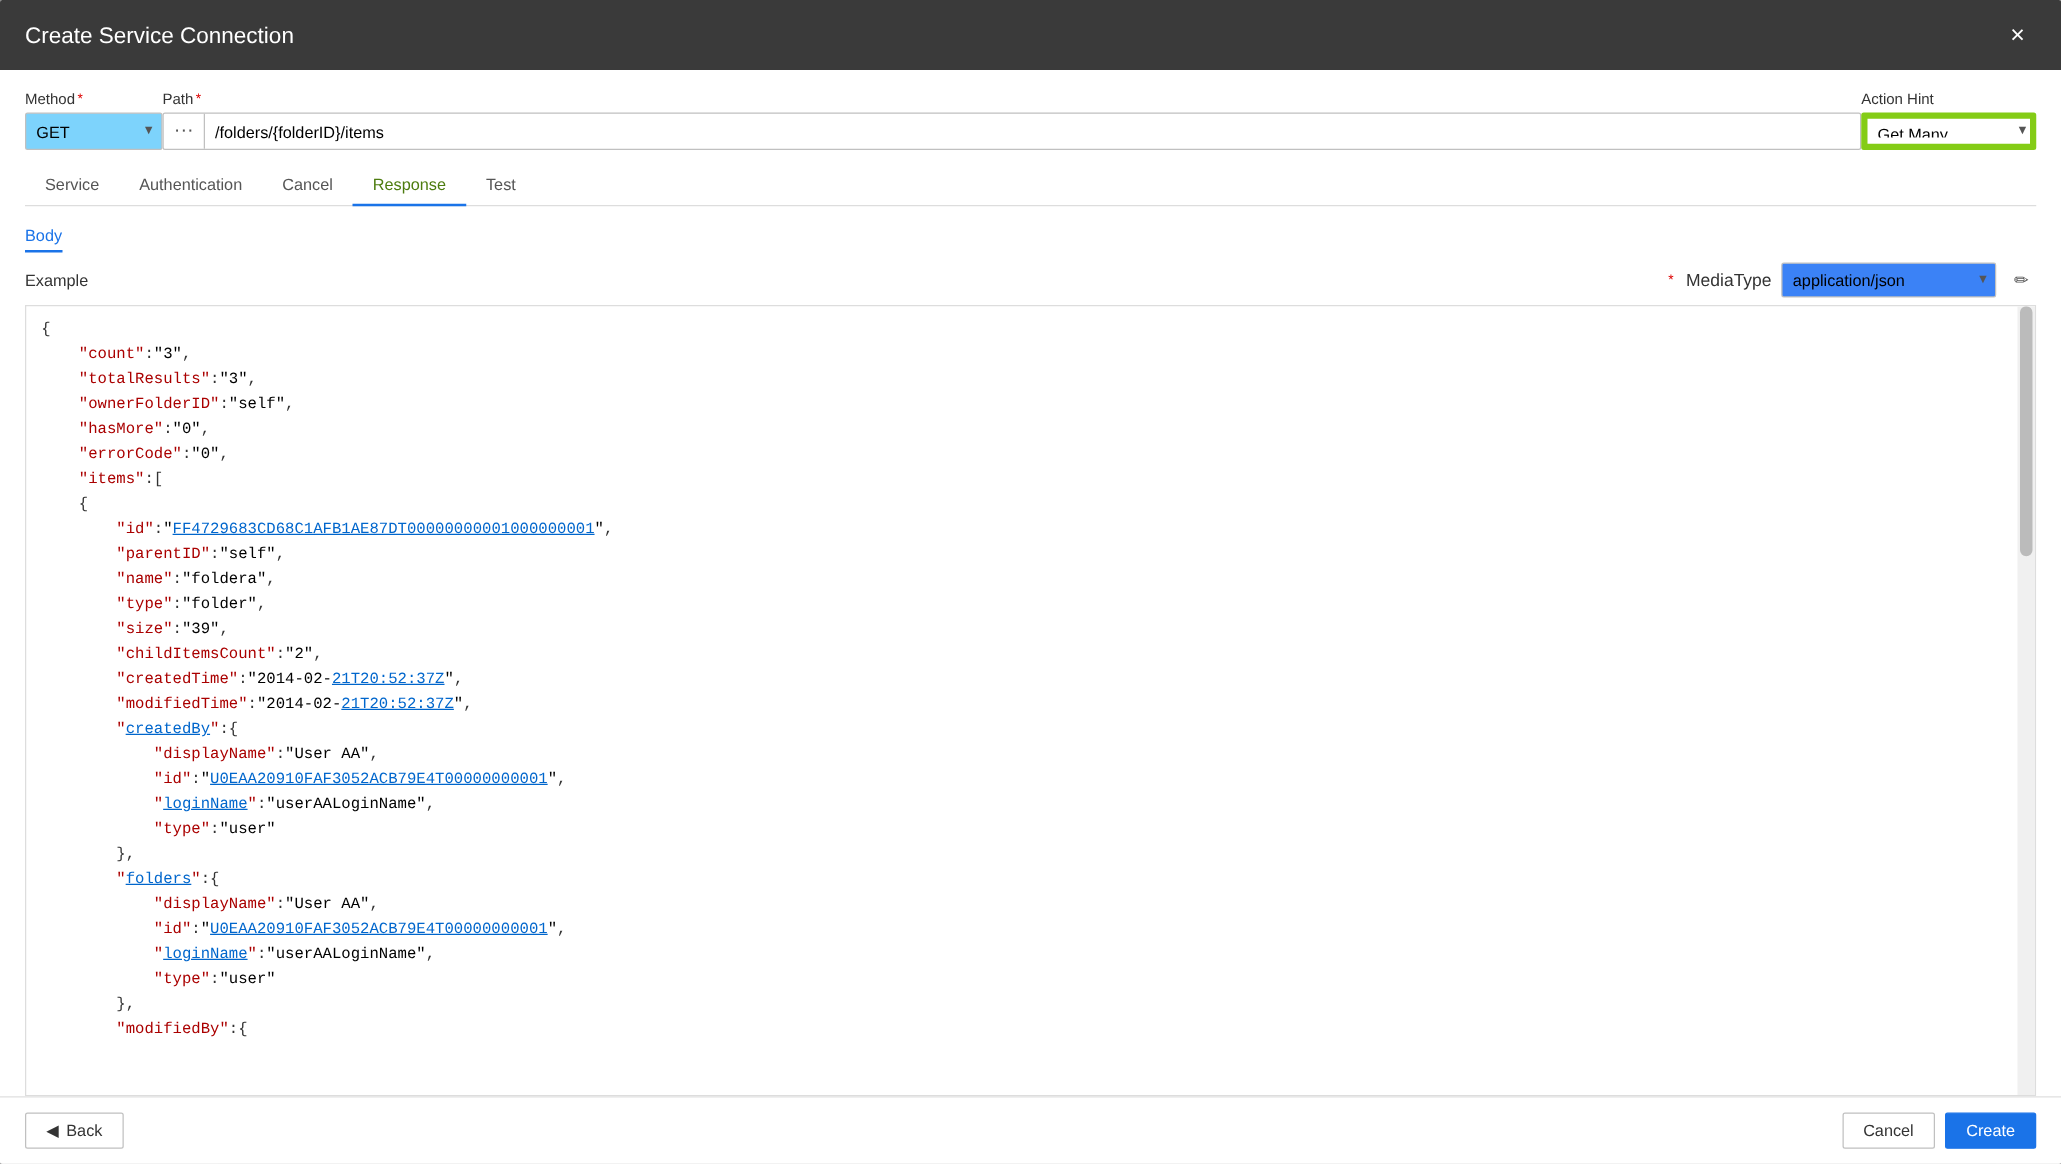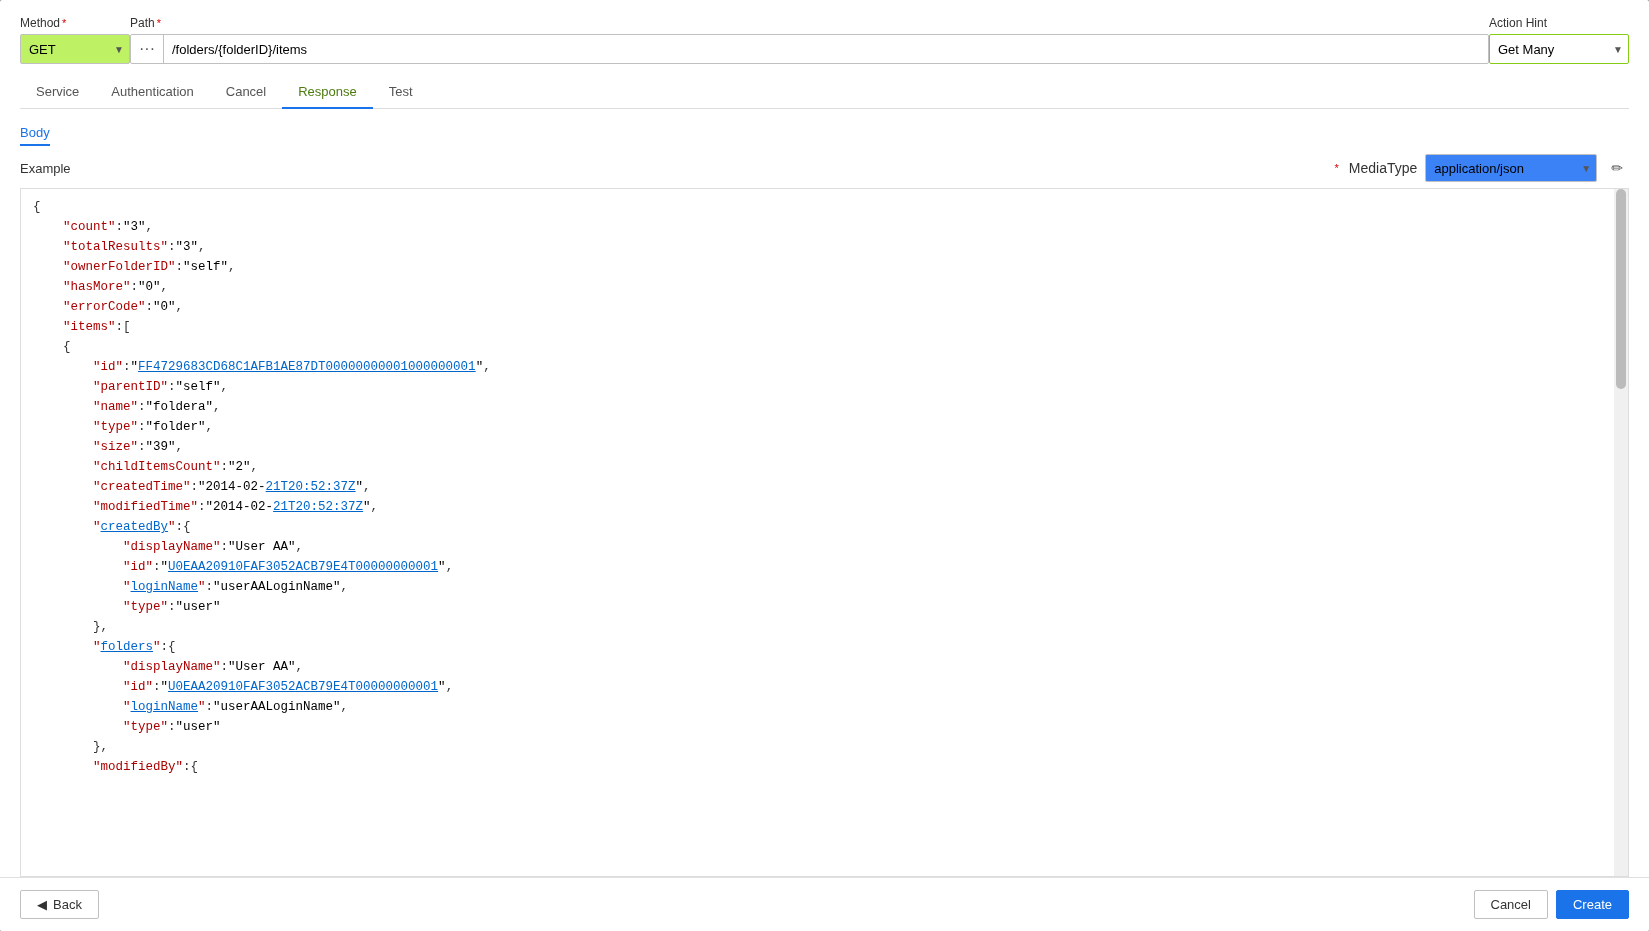--- a/index.html
+++ b/index.html
@@ -56,21 +56,21 @@
       display: flex; gap: 2px; align-items: center;
     }
     .required { color: #d00; font-size: 11px; }
 
     .method-select-wrap {
       position: relative; display: flex; align-items: center;
     }
     .method-select {
       appearance: none;
       border: 1px solid #c0c0c0;
-      background: #bef264;
+      background: #7dd3fc;
       padding: 5px 28px 5px 8px;
       font-size: 13px;
       cursor: pointer;
       border-radius: 2px;
       width: 110px;
       height: 30px;
     }
     .select-arrow {
       position: absolute; right: 6px; top: 50%; transform: translateY(-50%);
       pointer-events: none; color: #555; font-size: 10px;
@@ -88,21 +88,21 @@
     .path-input {
       border: none; outline: none; flex: 1; padding: 0 8px; font-size: 13px;
     }
 
     .action-hint-group { margin-left: auto; }
     .action-hint-select-wrap {
       position: relative; display: flex; align-items: center;
     }
     .action-hint-select {
       appearance: none;
-      border: 1px solid #84cc16;
+      border: 5px solid #84cc16;
       background: #fff;
       padding: 5px 28px 5px 8px;
       font-size: 13px;
       cursor: pointer;
       border-radius: 2px;
       width: 140px;
       height: 30px;
     }
 
     .tabs-row {
@@ -216,20 +216,24 @@
       background: #1a73e8; border: 1px solid #1a73e8;
       padding: 6px 16px; font-size: 13px; cursor: pointer; border-radius: 2px; color: #fff;
     }
   </style>
 </head>
 <body>
 
 <div class="modal-overlay">
   <div class="modal">
 
+    <div class="modal-header">
+      <span class="modal-title">Create Service Connection</span>
+      <button class="close-btn">×</button>
+    </div>
 
     <div class="modal-body">
 
       <div class="top-row">
 
         <div class="field-group">
           <div class="field-label">
             <span>Method</span>
             <span class="required">*</span>
           </div>

